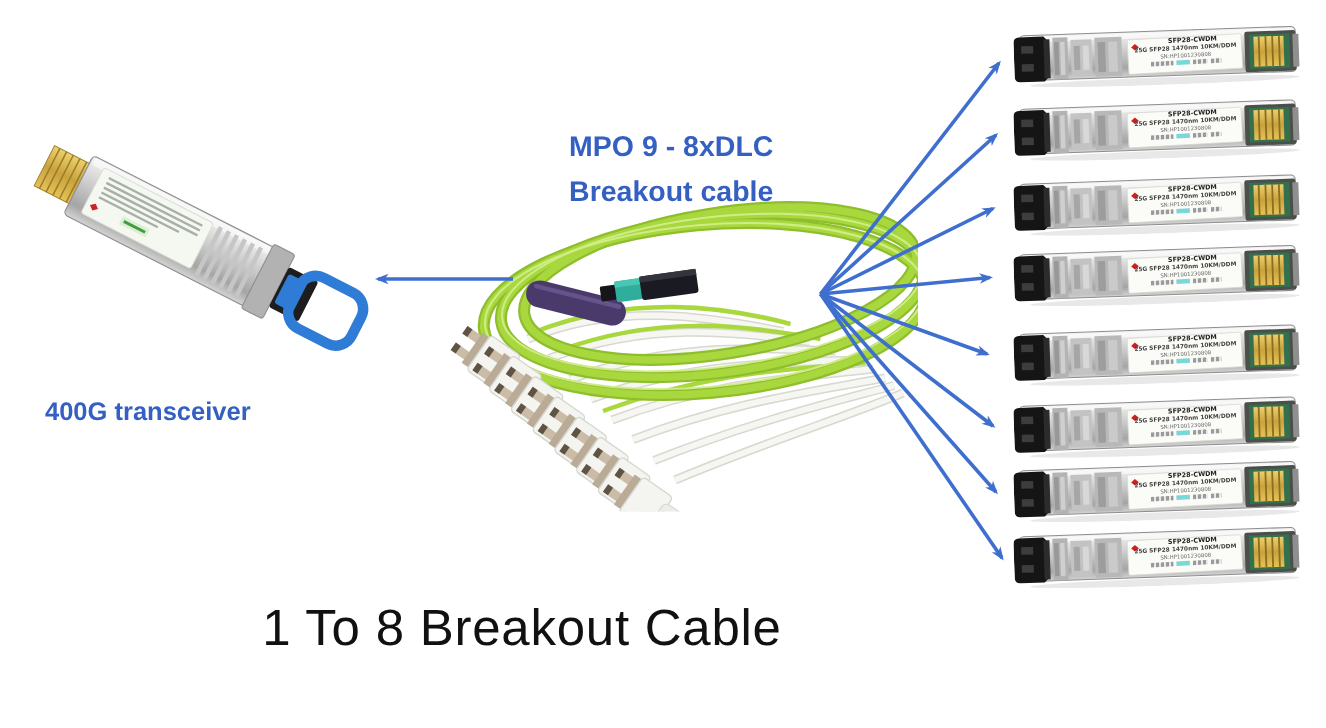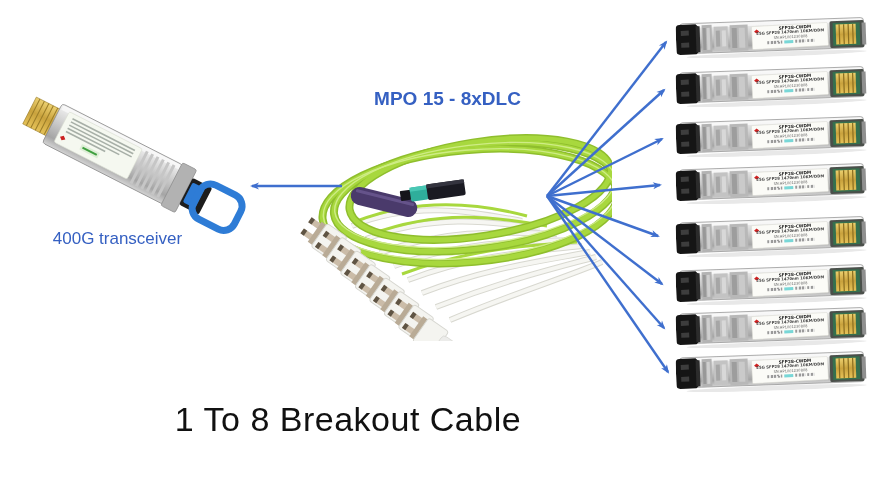--- a/index.html
+++ b/index.html
@@ -1,21 +1,21 @@
 <!DOCTYPE html>
 <html style="--text-blue: #3560c2; --arrow-blue: #3f6fce; --cable-green: #a8d83e; --cable-green-dark: #8fbe2d; --title-black: #111111;"><head>
 <meta charset="utf-8">
 <style>
   html,body{margin:0;padding:0;background:#fff;}
   .stage{position:relative;width:884px;height:485px;background:#fff;overflow:hidden;
          font-family:"Liberation Sans",sans-serif;}
   svg{display:block;}
   .defs-svg{position:absolute;width:0;height:0;}
   .abs{position:absolute;}
-  .caption{position:absolute;text-align:center;font-weight:normal;color:var(--text-blue,#3560c2);}
+  .caption{position:absolute;font-weight:bold;color:var(--text-blue,#3560c2);margin-top:36px;}
   .caption-left{left:30px;top:229px;width:175px;font-size:17px;}
   .caption-right{left:632px;top:407px;width:250px;font-size:19px;}
   .cable-title{position:absolute;left:330px;top:84px;width:235px;text-align:center;
                font-weight:bold;font-size:19px;line-height:30px;color:var(--text-blue,#3560c2);}
   .main-title{position:absolute;left:158px;top:400px;width:380px;text-align:center;
               font-size:34px;color:var(--title-black,#111);letter-spacing:0.5px;}
   .arrow-layer{position:absolute;left:0;top:0;pointer-events:none;}
   .arrow{stroke:var(--arrow-blue,#3f6fce);stroke-width:2.4;fill:none;}
   #arrhead path{fill:var(--arrow-blue,#3f6fce);}
   .sfp{position:absolute;left:676px;width:196px;height:40px;transform:rotate(-2deg);
@@ -349,18 +349,19 @@
     <line class="arrow" x1="547" y1="196" x2="664" y2="90" marker-end="url(#arrhead)"></line>
     <line class="arrow" x1="547" y1="196" x2="662" y2="139" marker-end="url(#arrhead)"></line>
     <line class="arrow" x1="547" y1="196" x2="660" y2="185" marker-end="url(#arrhead)"></line>
     <line class="arrow" x1="547" y1="196" x2="658" y2="236" marker-end="url(#arrhead)"></line>
     <line class="arrow" x1="547" y1="196" x2="662" y2="284" marker-end="url(#arrhead)"></line>
     <line class="arrow" x1="547" y1="196" x2="664" y2="328" marker-end="url(#arrhead)"></line>
     <line class="arrow" x1="547" y1="196" x2="668" y2="372" marker-end="url(#arrhead)"></line>
   </svg>
 
   <div class="cable-title">
-    <div>MPO 15 - 8xDLC</div>
+    <div>MPO 9 - 8xDLC</div>
+    <div>Breakout cable</div>
   </div>
   <div class="caption caption-left">400G transceiver</div>
   <div class="main-title">1 To 8 Breakout Cable</div>
 
 </div>
 
 </body></html>

